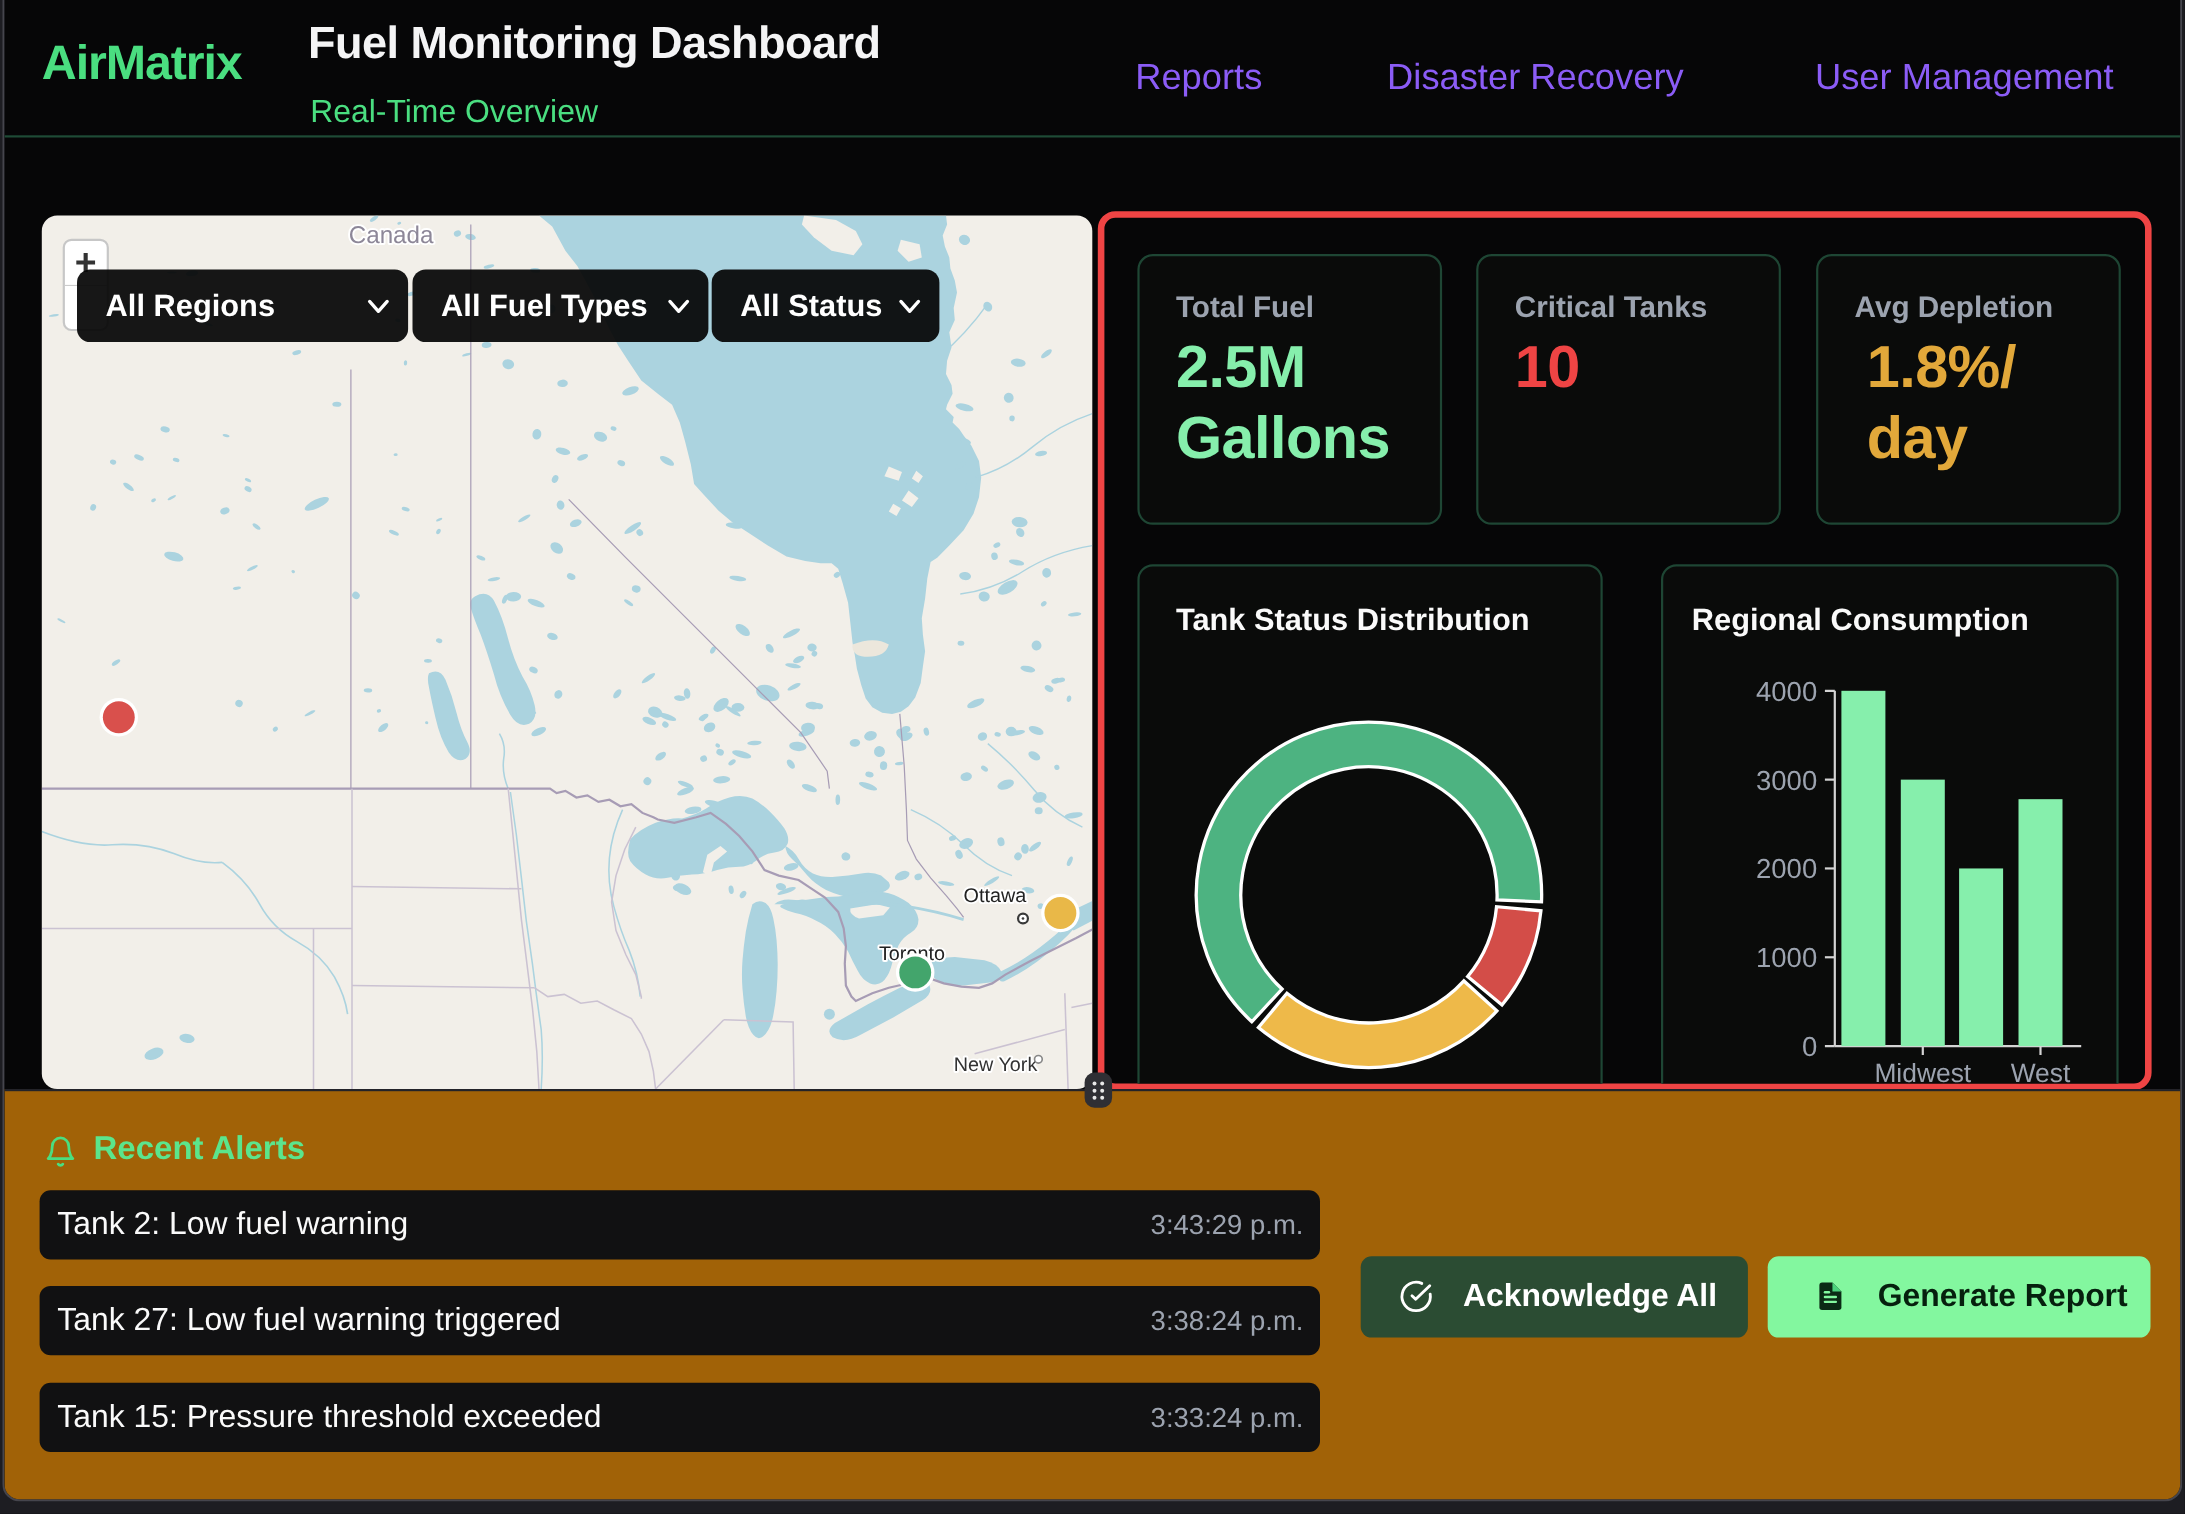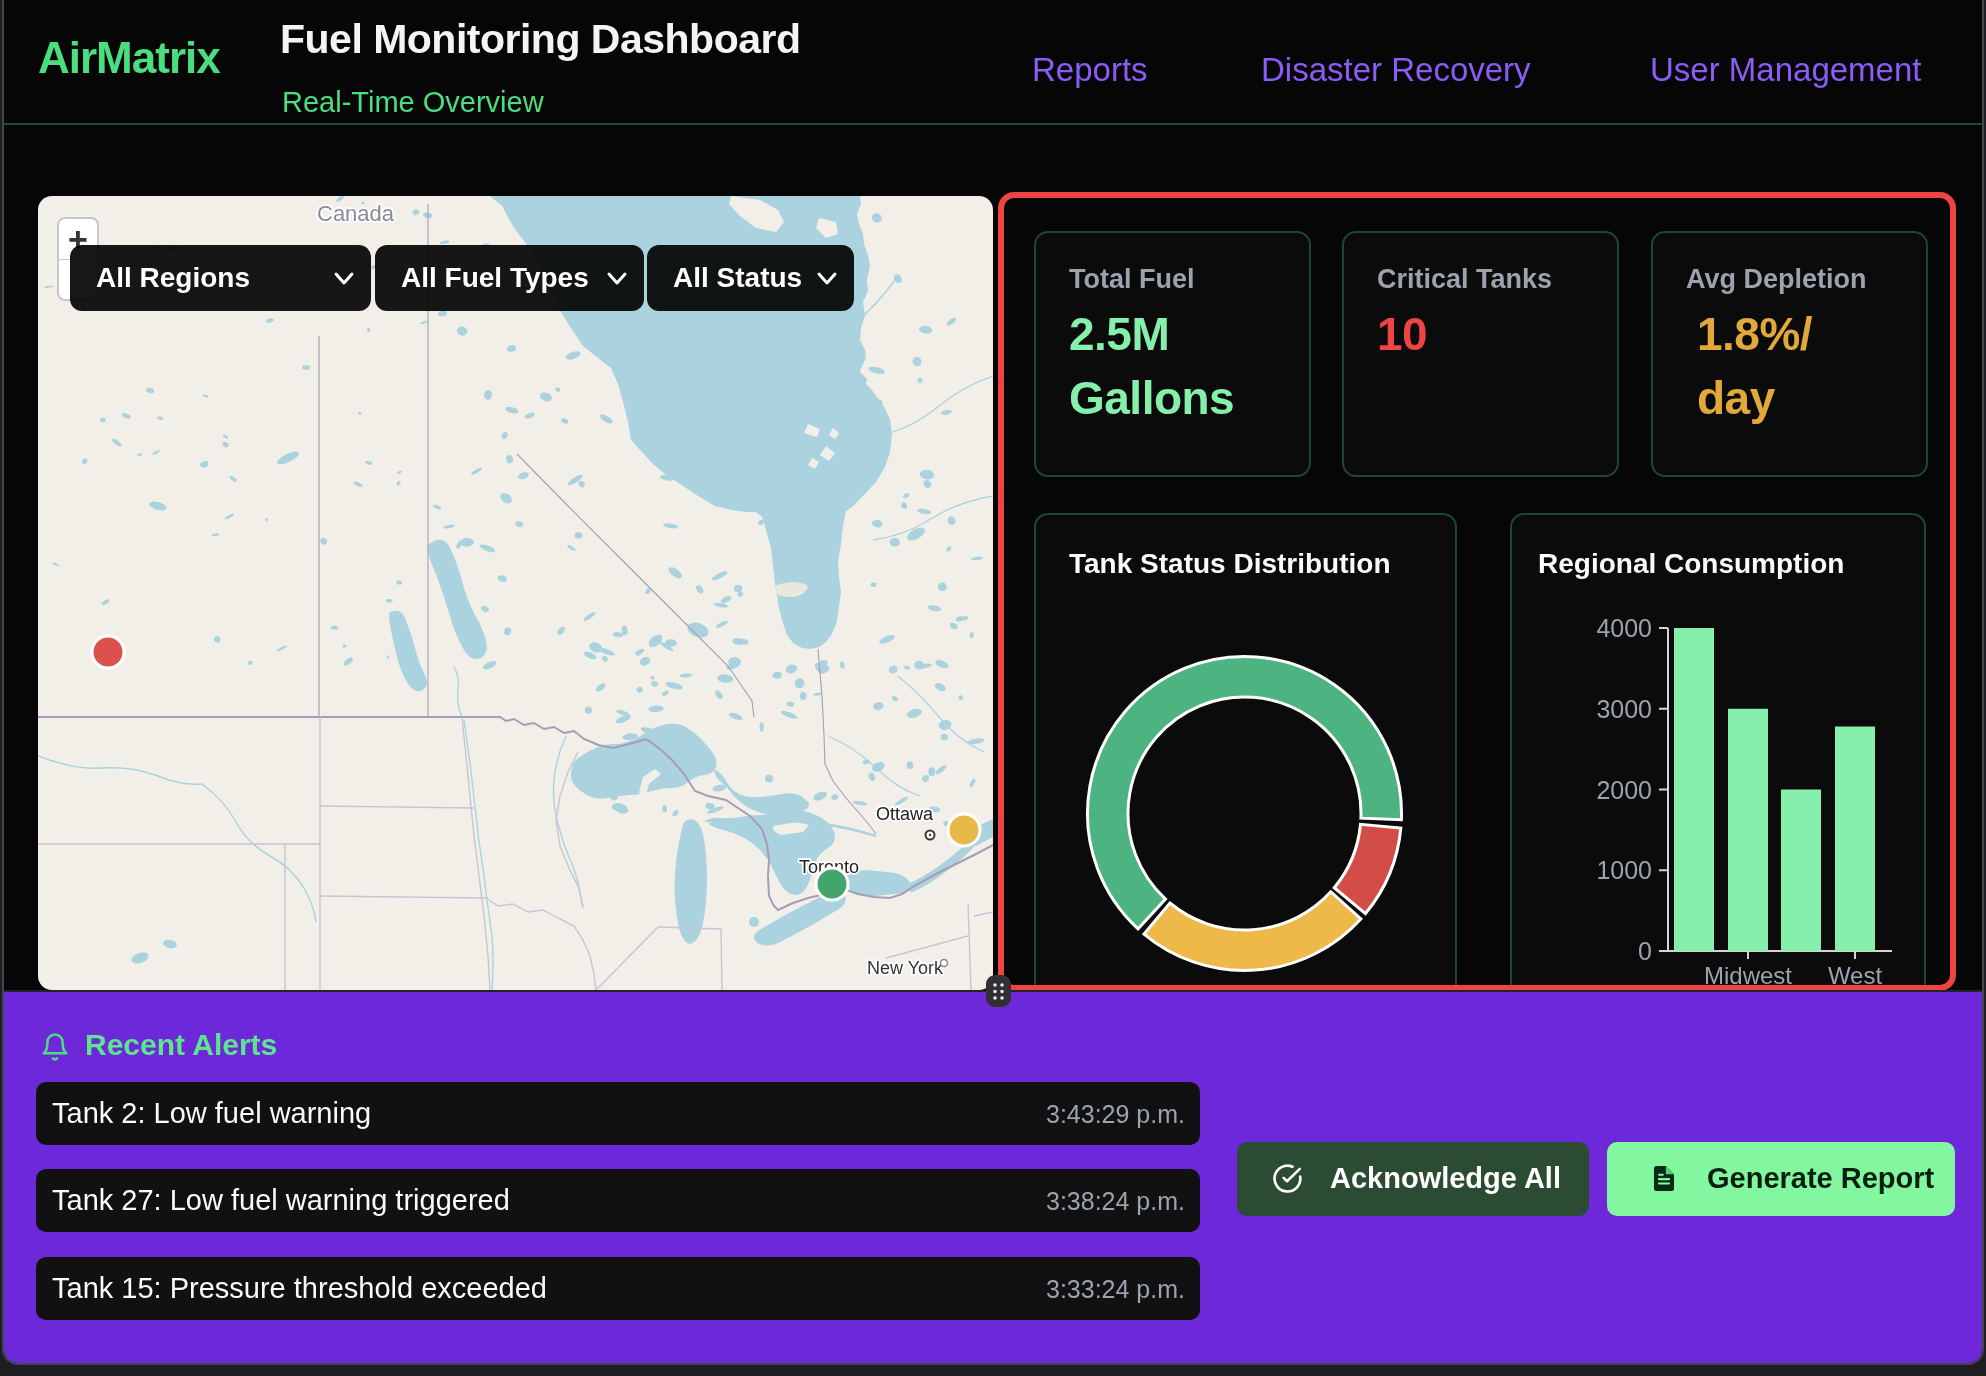--- a/index.html
+++ b/index.html
@@ -21,26 +21,26 @@
           font-size:28px; font-weight:700; line-height:66px; padding-left:26px; }
   .pill .chev { position:absolute; right:14px; top:0; }
   #zoomctl { position:absolute; left:19px; top:21px; width:42px; height:84px; background:#fff; border:2px solid #c7c7c7; border-radius:8px; }
   #zoomctl .plus { position:absolute; left:0; top:0; width:100%; height:41px; border-bottom:1px solid #ccc;
                    color:#333; font-size:34px; font-weight:700; text-align:center; line-height:40px; }
 
   
   #rpanel { position:absolute; left:994px; top:192px; width:958px; height:799px; border:6px solid #ef4444; border-radius:16px; overflow:hidden; }
   .scard { position:absolute; top:33px; width:277px; height:246px; background:#0a0b0a; border:2px solid #1e4634; border-radius:14px; }
   .scard .lab { position:absolute; left:33px; top:31px; font-size:27px; font-weight:700; color:#9ca3af; }
-  .scard .val { position:absolute; left:33px; top:69px; font-size:46px; font-weight:700; line-height:64px; letter-spacing:-0.5px; }
+  .scard .val { position:absolute; left:33px; top:69px; font-size:54px; font-weight:700; line-height:64px; letter-spacing:-0.5px; }
   .ccard { position:absolute; top:315px; height:522px; background:#0a0b0a; border:2px solid #1e4634; border-radius:14px; }
   .ccard .ctitle { position:absolute; left:33px; top:33px; font-size:28px; font-weight:700; color:#fafafa; }
 
   
-  #alerts { position:absolute; left:0; top:990px; width:1982px; height:375px; background:#6d28d9; border-top:2px solid #232329; }
+  #alerts { position:absolute; left:0; top:990px; width:1982px; height:375px; background:#a16207; border-top:2px solid #232329; }
   .arow { position:absolute; left:32px; width:1164px; height:63px; background:#111112; border-radius:10px; }
   .arow .at { position:absolute; left:16px; top:15px; font-size:29px; color:#fafafa; }
   .arow .ts { position:absolute; right:15px; top:18px; font-size:25px; color:#9ca3af; }
   .btn { position:absolute; top:150px; height:74px; border-radius:10px; font-size:29px; font-weight:700; }
 </style>
 </head>
 <body>
 <div id="app">
 
   <div id="header">

